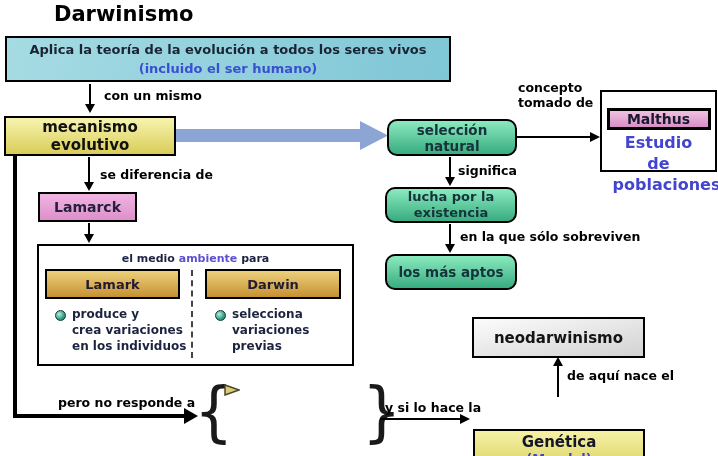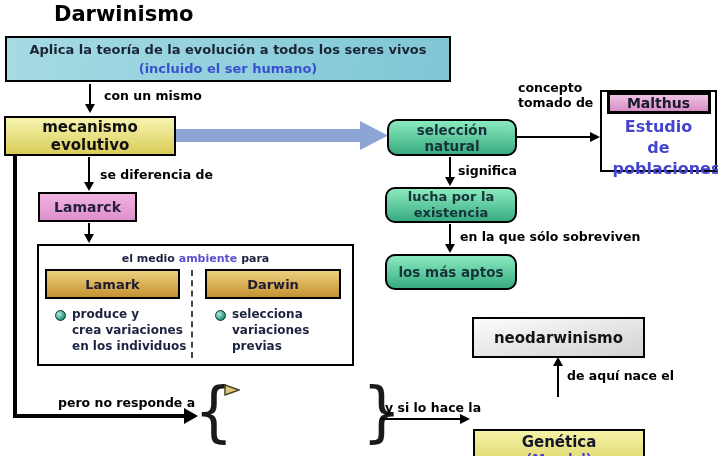--- a/index.html
+++ b/index.html
@@ -21,21 +21,21 @@
   .ah-right-big{position:absolute;width:0;height:0;border-top:8px solid transparent;border-bottom:8px solid transparent;border-left:14px solid #000;}
   .title{position:absolute;left:54px;top:2px;font-size:21px;font-weight:bold;color:#000;}
   .intro{left:5px;top:36px;width:446px;height:46px;background:linear-gradient(100deg,#a6dbe3,#7fc6d6);font-size:13px;line-height:1.5;}
   .intro .l1{color:#1a2433;}
   .intro .l2{color:#3a4fd0;}
   .mecanismo{left:4px;top:116px;width:172px;height:40px;background:linear-gradient(to bottom,#f7f4b0,#d9cd58);font-size:15px;color:#111;}
   .seleccion{left:387px;top:119px;width:130px;height:37px;border-radius:10px;background:linear-gradient(to bottom,#8beabf,#38ac80);font-size:13.5px;color:#16323a;}
   .lucha{left:385px;top:187px;width:132px;height:36px;border-radius:10px;background:linear-gradient(to bottom,#8beabf,#38ac80);font-size:13px;color:#16323a;line-height:1.25;padding:2px 0;}
   .aptos{left:385px;top:254px;width:132px;height:36px;border-radius:10px;background:linear-gradient(to bottom,#8beabf,#38ac80);font-size:13.5px;color:#16323a;}
   .malthus-group{left:600px;top:90px;width:113px;height:78px;border:2px solid #000;background:#fff;display:flex;flex-direction:column;align-items:center;}
-  .malthus-inner{margin-top:0;width:104px;height:28px;border:3px solid #000;box-sizing:border-box;background:linear-gradient(to bottom,#f0c2e2,#d78fc6);display:flex;align-items:flex-start;justify-content:center;font-size:14px;font-weight:bold;color:#1a1a2e;}
+  .malthus-inner{margin-top:16px;width:104px;height:28px;border:3px solid #000;box-sizing:border-box;background:linear-gradient(to bottom,#f0c2e2,#d78fc6);display:flex;align-items:flex-start;justify-content:center;font-size:14px;font-weight:bold;color:#1a1a2e;}
   .malthus-desc{margin-top:3px;width:92px;font-size:16px;font-weight:bold;color:#4345d0;text-align:center;line-height:1.3;}
   .lamarck{left:38px;top:192px;width:99px;height:30px;background:linear-gradient(to bottom,#f0b4e0,#de8fcc);font-size:14px;color:#241f3a;}
   .comparison{left:37px;top:244px;width:313px;height:118px;border:2px solid #000;background:#fff;}
   .comp-header{position:absolute;top:6px;left:0;width:100%;text-align:center;font-size:11px;font-weight:bold;color:#1c2340;}
   .comp-header .hl{color:#5b50d0;}
   .goldbox{position:absolute;top:23px;height:30px;border:2px solid #000;box-sizing:border-box;background:linear-gradient(to bottom,#ecd07c,#c69232);display:flex;align-items:center;justify-content:center;font-size:13px;font-weight:bold;color:#201a33;}
   .divider{position:absolute;left:152px;top:24px;height:88px;border-left:2px dashed #444;}
   .blist{position:absolute;top:60px;font-size:12px;font-weight:bold;color:#1c2340;line-height:16px;}
   .bullet{position:absolute;left:-17px;top:4px;width:9px;height:9px;border-radius:50%;border:1px solid #123a30;background:radial-gradient(circle at 35% 35%,#bfeadd,#2f9f82 60%,#14604e);}
   .bigarrow{position:absolute;left:176px;top:121px;}

